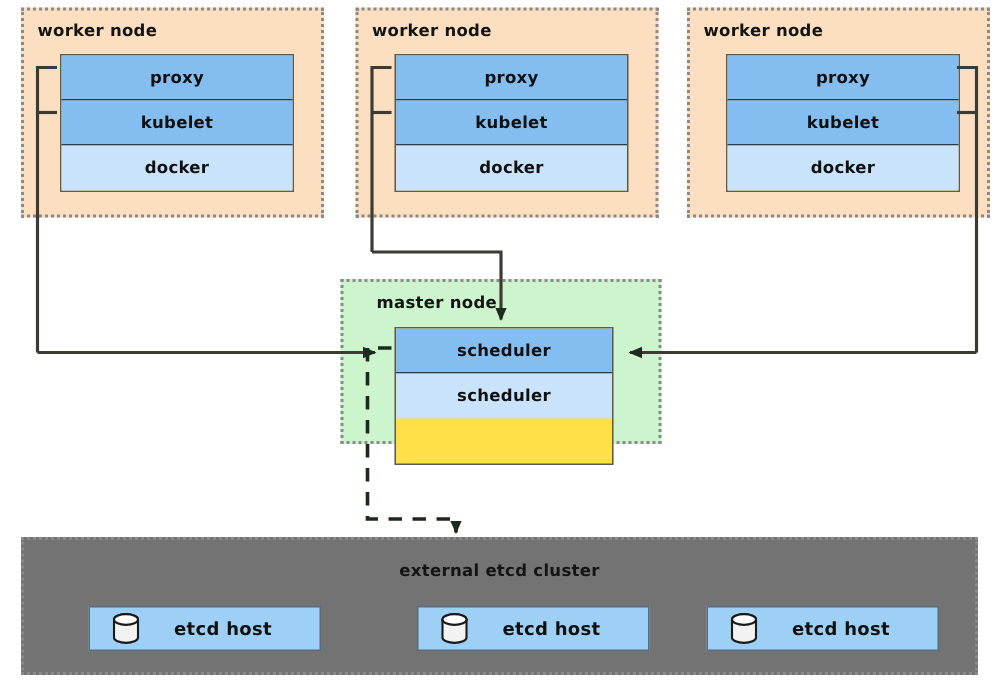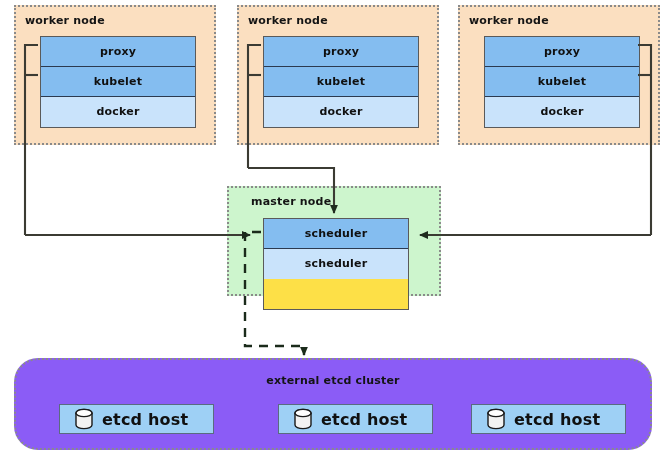--- a/index.html
+++ b/index.html
@@ -16,21 +16,21 @@
     overflow: hidden;
   }
   
   .group {
     position: absolute;
     box-sizing: border-box;
     border: 2px dotted #8a8a8a;
   }
   .group.worker { background: #fbdfc0; }
   .group.master { background: #cdf5cd; }
-  .group.etcd   { background: #8b5cf6; border-radius: 24px; }
+  .group.etcd   { background: #737373; }
 
   .group-title {
     position: absolute;
     font-size: 11px;
     font-weight: bold;
     color: #141414;
     white-space: nowrap;
     letter-spacing: 0.2px;
   }
   .worker .group-title { left: 9px; top: 7px; }
@@ -69,22 +69,22 @@
     display: flex;
     align-items: center;
   }
   .etcd-host .db-icon {
     width: 20px;
     height: 22px;
     margin-left: 14px;
     flex: 0 0 auto;
   }
   .etcd-host .etcd-label {
-    margin-left: 8px;
-    font-size: 16px;
+    margin-left: 22px;
+    font-size: 12px;
     font-weight: bold;
     color: #101010;
     letter-spacing: 0.2px;
   }
 
   
   #wires {
     position: absolute;
     left: 0; top: 0;
     width: 662px;

